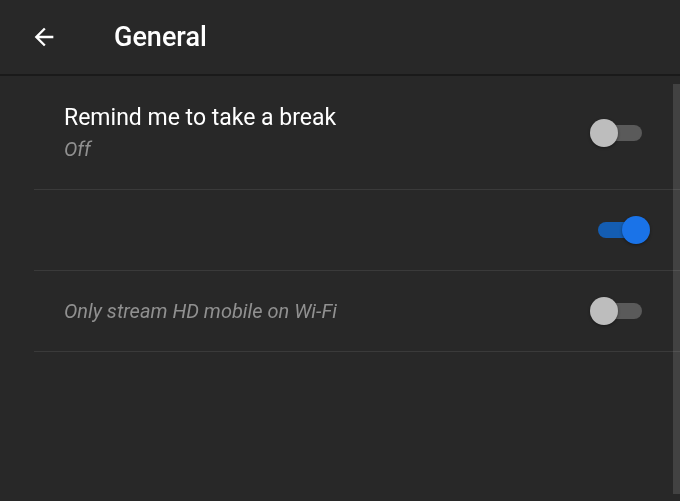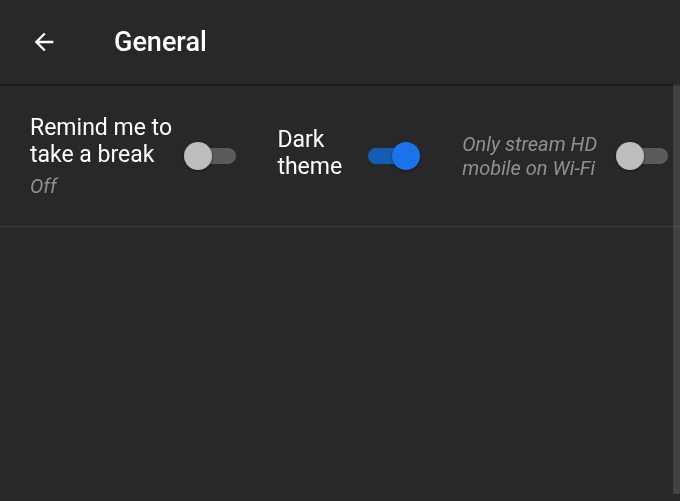--- a/index.html
+++ b/index.html
@@ -11,21 +11,21 @@
       width: 680px;
       height: 501px;
       background: #282828;
       font-family: Roboto, Arial, sans-serif;
       overflow: hidden;
       position: relative;
     }
     .header {
       display: flex;
       align-items: center;
-      height: 84px;
+      height: 74px;
       padding-left: 30px;
     }
     .back-arrow {
       display: flex;
       align-items: center;
       justify-content: center;
       cursor: pointer;
     }
     .back-arrow svg {
       width: 28px;
@@ -36,20 +36,22 @@
       font-size: 27px;
       font-weight: 500;
       margin-left: 56px;
     }
     .divider-thick {
       height: 2px;
       background: #1a1a1a;
     }
     .settings-list {
       display: flex;
+      flex-direction: column;
+      padding-left: 34px;
     }
     .setting-row {
       display: flex;
       align-items: center;
       justify-content: space-between;
       padding: 28px 30px 28px 30px;
       border-bottom: 1px solid #3a3a3a;
     }
     .setting-text {
       display: flex;
@@ -132,21 +134,20 @@
       <div class="setting-subtitle">Off</div>
     </div>
     <div class="toggle off">
       <div class="toggle-track"></div>
       <div class="toggle-thumb"></div>
     </div>
   </div>
 
   <div class="setting-row">
     <div class="setting-text">
-      <div class="setting-title">Dark theme</div>
     </div>
     <div class="toggle on">
       <div class="toggle-track"></div>
       <div class="toggle-thumb"></div>
     </div>
   </div>
 
   <div class="setting-row">
     <div class="setting-text">
       <div class="setting-subtitle">Only stream HD mobile on Wi-Fi</div>

